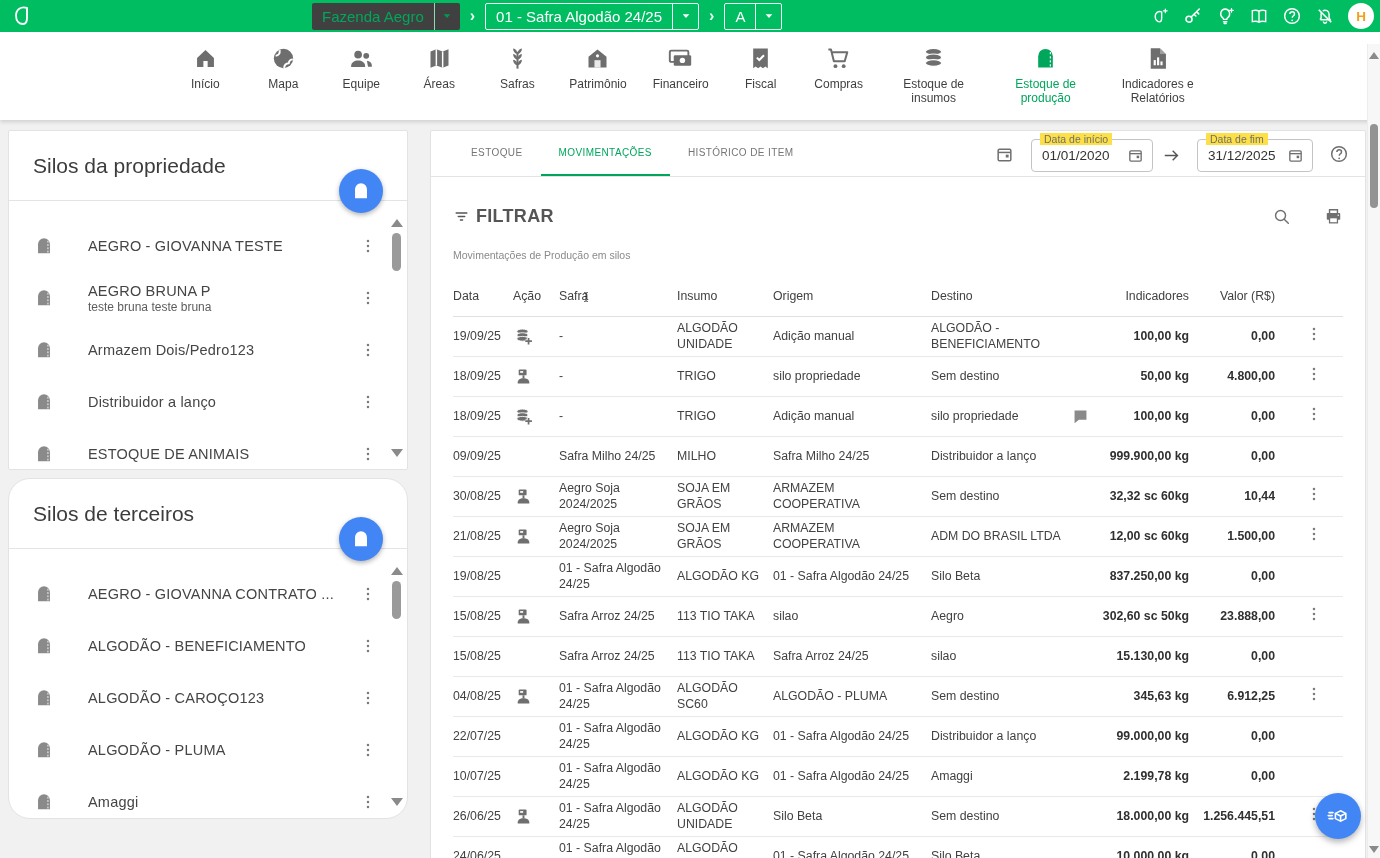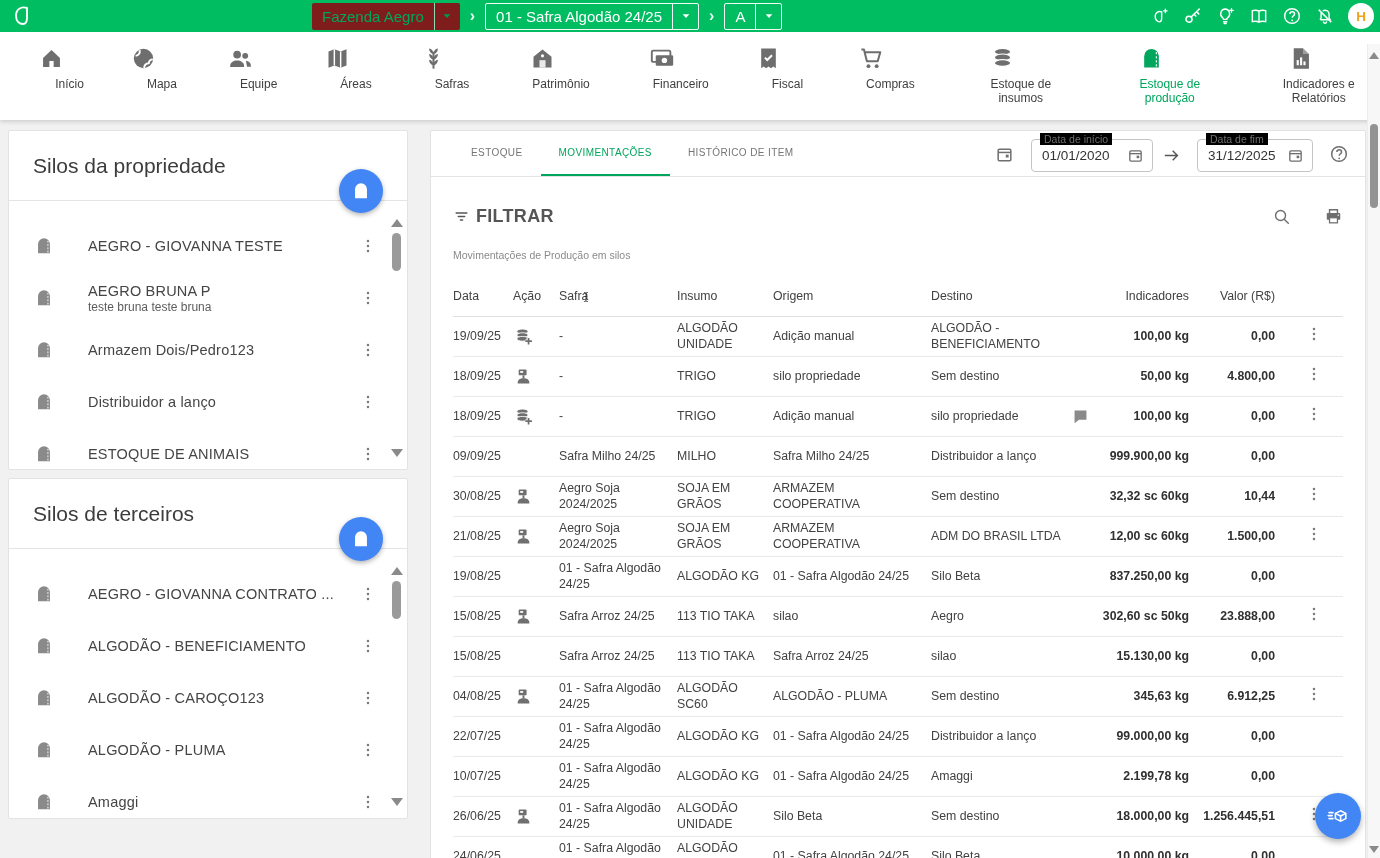--- a/index.html
+++ b/index.html
@@ -5,45 +5,45 @@
   * { margin:0; padding:0; box-sizing:border-box; }
   html,body { width:1380px; height:858px; overflow:hidden; }
   body { font-family:"Liberation Sans", sans-serif; background:#f1f1f1; position:relative; }
   .app { position:relative; width:1380px; height:858px; background:#f1f1f1; }
 
   
   .topbar { position:absolute; left:0; top:0; width:100%; height:32px; background:#00bd62; z-index:20; display:flex; align-items:center; }
   .logo { position:absolute; left:10px; top:4px; width:24px; height:24px; }
   .crumbs { position:absolute; left:312px; top:0; height:32px; display:flex; align-items:center; gap:10px; }
   .chip { display:flex; align-items:center; height:27px; border-radius:2px; font-size:15px; }
-  .chip-farm { background:#7f1d1d; color:#00a65c; }
+  .chip-farm { background:#404040; color:#00a65c; }
   .chip-farm .chip-caret { border-left:1px solid #8fd9b4; color:#009a54; }
   .chip-outline { border:1px solid rgba(255,255,255,.95); color:#fff; }
   .chip-outline .chip-caret { border-left:1px solid rgba(255,255,255,.95); color:#fff; }
   .chip-label { padding:0 10px; white-space:nowrap; }
   .chip-caret { width:26px; height:100%; display:grid; place-items:center; }
   .chip-caret span { width:16px; height:16px; display:block; }
   .crumb-sep { color:#e8fff2; font-size:16px; font-weight:700; }
   .topbar-right { position:absolute; right:6px; top:0; height:32px; display:flex; align-items:center; gap:13px; }
   .tb-icon { width:20px; height:20px; color:#fff; cursor:pointer; }
   .avatar { width:26px; height:26px; border-radius:50%; background:#fff; color:#f0a21c; font-weight:700; font-size:13.5px; display:grid; place-items:center; cursor:pointer; }
 
   
   .navbar { position:absolute; left:0; top:32px; width:100%; height:88px; background:#fff; box-shadow:0 2px 4px rgba(0,0,0,.14); z-index:10; display:flex; justify-content:center; }
   .nav-inner { display:flex; gap:26px; padding-top:13px; }
   .nav-item { display:flex; flex-direction:column; align-items:center; gap:6px; min-width:52px; cursor:pointer; color:#6e6e6e; }
   .nav-item .nav-icon { width:27px; height:27px; }
-  .nav-item .nav-label { font-size:12px; color:#3f3f3f; text-align:center; line-height:1.15; max-width:86px;margin-left:37px; }
+  .nav-item .nav-label { font-size:12px; color:#3f3f3f; text-align:center; line-height:1.15; max-width:86px; }
   .nav-item.active { color:#00a65c; }
   .nav-item.active .nav-label { color:#00a65c; }
 
   
   .panel { position:absolute; left:8px; width:400px; background:#fff; border:1px solid #e3e3e3; border-radius:2px; overflow:hidden; }
   .panel-1 { top:130px; height:340px; }
-  .panel-2 { top:478px; height:341px; }
+  .panel-2 { top:478px; height:341px;border-radius:22px; }
   .panel-head { height:70px; border-bottom:1px solid #e4e4e4; display:flex; align-items:center; padding-left:24px; }
   .panel-title { font-size:21px; font-weight:400; color:#3c3c3c; }
   .panel-fab { position:absolute; right:24px; top:38px; width:44px; height:44px; border-radius:50%; background:#4285f4; border:none; display:grid; place-items:center; cursor:pointer; box-shadow:0 2px 5px rgba(0,0,0,.3); z-index:3; }
   .panel-fab span { width:22px; height:22px; color:#fff; }
   .panel-list { position:absolute; left:0; right:0; top:70px; bottom:0; padding-top:19px; overflow:hidden; }
   .silo-item { height:52px; display:flex; align-items:center; padding:0 2px 0 24px; cursor:pointer;gap:6px; }
   .silo-ic { width:22px; height:22px; color:#8a8a8a; flex:none; }
   .silo-texts { margin-left:27px; display:flex; flex-direction:column; gap:1px; flex:1; min-width:0; }
   .silo-name { font-size:14.5px; color:#454545; letter-spacing:.2px; white-space:nowrap; overflow:hidden; text-overflow:ellipsis; }
   .silo-sub { font-size:12px; color:#5d5d5d; }
@@ -57,21 +57,21 @@
 
   
   .card { position:absolute; left:430px; top:130px; width:936px; height:748px; background:#fff; border:1px solid #e2e2e2; border-radius:2px; }
   .tabbar { position:absolute; left:0; top:0; right:0; height:46px; border-bottom:1px solid #e4e4e4; display:flex; align-items:stretch; padding-left:22px; }
   .tab { display:flex; align-items:center; padding:0 18px; font-size:10px; font-weight:400; letter-spacing:.4px; color:#757575; cursor:pointer; border-bottom:2px solid transparent; }
   .tab.active { color:#00a65c; border-bottom-color:#00a65c; }
   .cal-lone { position:absolute; left:564px; top:14px; width:19px; height:19px; color:#6f6f6f; cursor:pointer; }
   .date-field { position:absolute; top:8px; height:33px; border:1px solid #c4c4c4; border-radius:4px; background:#fff; display:flex; align-items:center; padding:0 8px 0 10px; z-index:4; }
   .date-start { left:600px; width:122px; }
   .date-end   { left:766px; width:116px; }
-  .date-label { position:absolute; top:-7px; left:8px; font-size:10.5px; color:#6f6f6f; background:#000000; padding:0 4px; white-space:nowrap; }
+  .date-label { position:absolute; top:-7px; left:8px; font-size:10.5px; color:#6f6f6f; background:#fde047; padding:0 4px; white-space:nowrap; }
   .date-value { font-size:13.5px; color:#333; flex:1; }
   .date-field .cal-ic { width:17px; height:17px; color:#6f6f6f; cursor:pointer; }
   .range-arrow { position:absolute; left:731px; top:15px; width:19px; height:19px; color:#555; }
   .help-ic { position:absolute; left:898px; top:13px; width:20px; height:20px; color:#6f6f6f; cursor:pointer; }
 
   .filter-row { position:absolute; left:22px; right:22px; top:68px; height:34px; display:flex; align-items:center; }
   .filter-btn { display:flex; align-items:center; gap:6px; color:#555; font-size:18px; font-weight:700; letter-spacing:.3px; cursor:pointer; }
   .filter-btn span.ic { width:17px; height:17px; }
   .tool-icons { margin-left:auto; display:flex; gap:33px; }
   .tool-icons .ic { width:19px; height:19px; color:#6f6f6f; cursor:pointer; }

